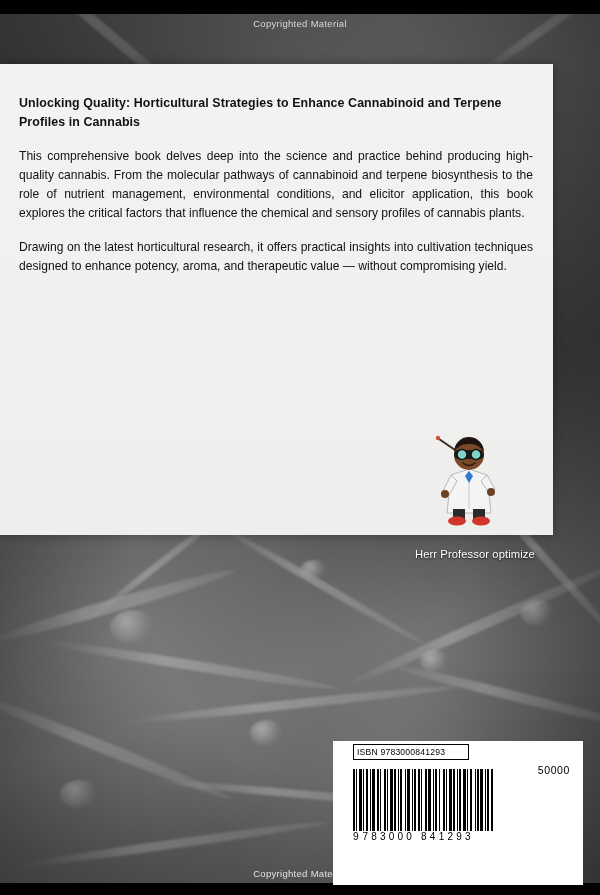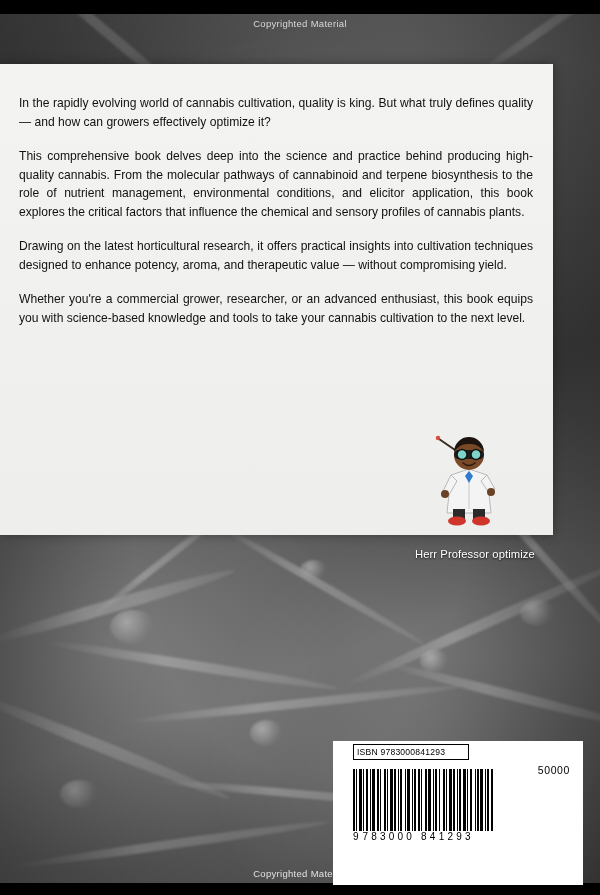--- a/index.html
+++ b/index.html
@@ -226,30 +226,29 @@
   <div class="vignette"></div>
 
   <div class="bar bar-top"></div>
   <div class="bar bar-bottom"></div>
 
   <div class="copyright copyright-top">Copyrighted Material</div>
   <div class="copyright copyright-bottom">Copyrighted Material</div>
 
   <div class="panel">
     <div class="panel-inner">
-
-      <p class="blurb-p">In the rapidly evolving world of cannabis cultivation, quality is king. But what truly defines quality — and how can growers effectively optimize it?</p>
+      <h1 class="blurb-title">Unlocking Quality: Horticultural Strategies to Enhance Cannabinoid and Terpene Profiles in Cannabis</h1>
+
 
       <p class="blurb-p">
         <span>This comprehensive book delves deep into the science and practice behind producing high-quality cannabis. From the molecular pathways of <b>cannabinoid and terpene biosynthesis</b> to the role of <b>nutrient management, environmental conditions</b>, and <b>elicitor application</b>, this book explores the critical factors that influence the chemical and sensory profiles of cannabis plants.</span>
       </p>
 
       <p class="blurb-p">Drawing on the latest horticultural research, it offers practical insights into <b>cultivation techniques</b> designed to enhance potency, aroma, and therapeutic value — without compromising yield.</p>
 
-      <p class="blurb-p">Whether you're a commercial grower, researcher, or an advanced enthusiast, this book equips you with science-based knowledge and tools to take your cannabis cultivation to the next level.</p>
 
     </div>
 
     <svg class="prof" viewBox="0 0 96 96">
 
       <line x1="18" y1="8" x2="56" y2="34" stroke="#3b2b20" stroke-width="2"></line>
       <circle cx="17" cy="7" r="2.2" fill="#d94b3a"></circle>
 
       <path d="M30 44 L48 38 L66 44 L70 82 L26 82 Z" fill="#f4f4f4" stroke="#b9b9b9" stroke-width="1"></path>
       <path d="M48 38 L48 78" stroke="#cfcfcf" stroke-width="1.2"></path>

